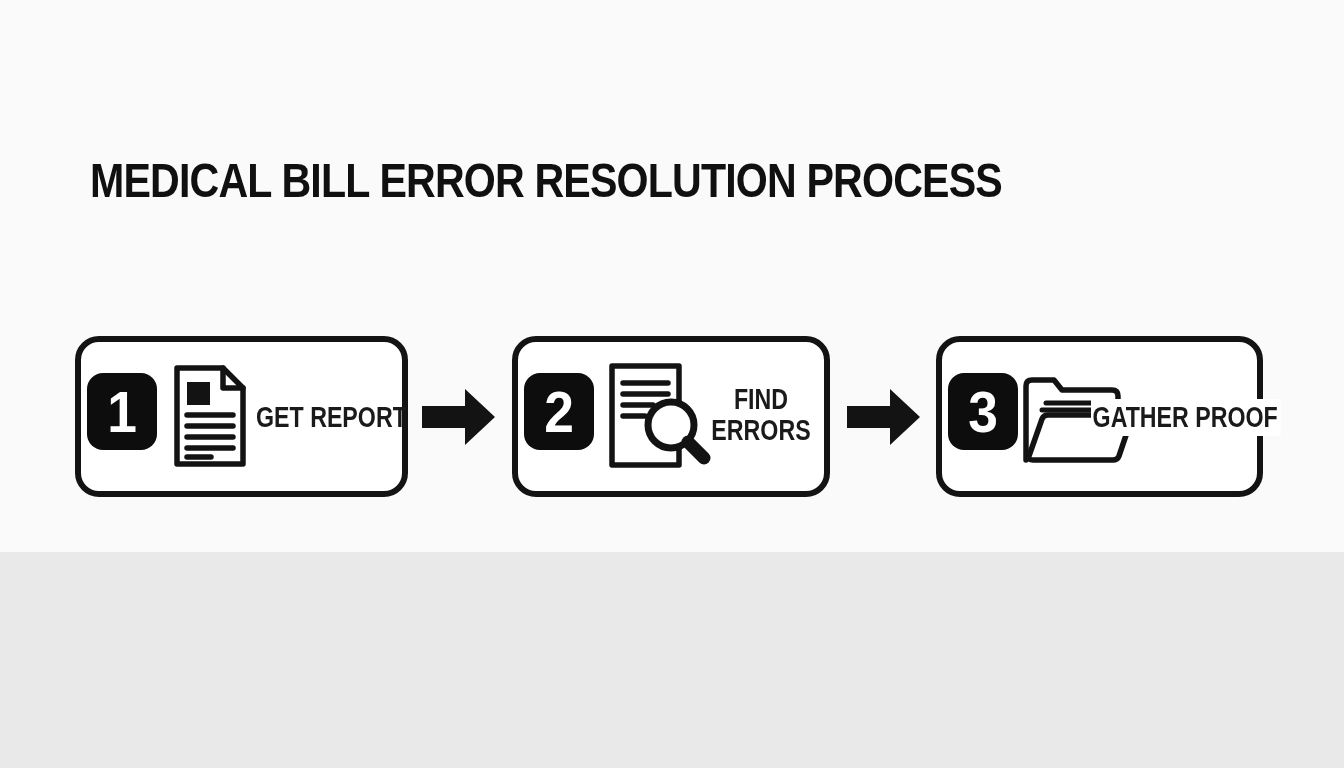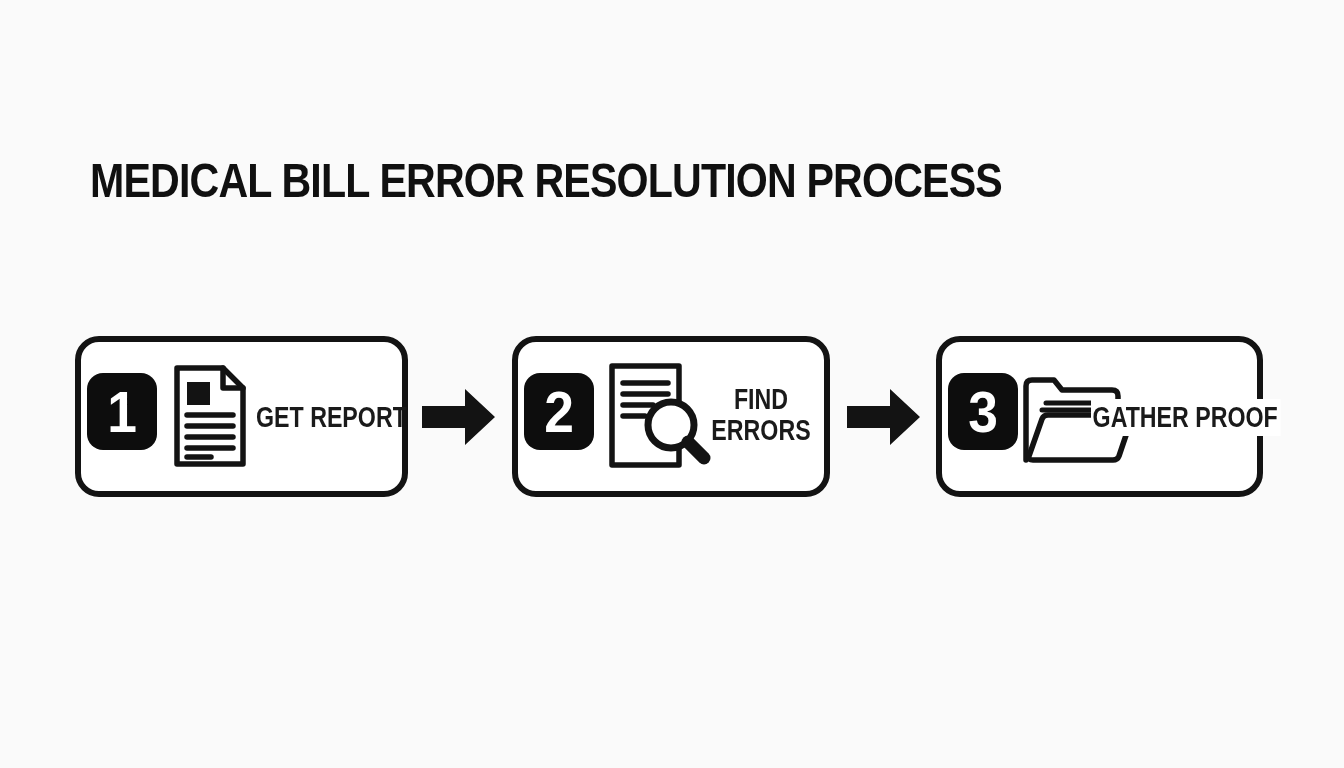--- a/index.html
+++ b/index.html
@@ -4,21 +4,21 @@
 <style>
   html, body {
     margin: 0;
     padding: 0;
     background: #e9e9e9;
     font-family: "Liberation Sans", sans-serif;
   }
   .canvas {
     position: relative;
     width: 1344px;
-    height: 768px;
+    height: 552px;
     background: #fafafa;
     overflow: hidden;
   }
   .title {
     position: absolute;
     left: 90px;
     top: 152px;
     margin: 0;
     font-size: 49px;
     font-weight: 700;

